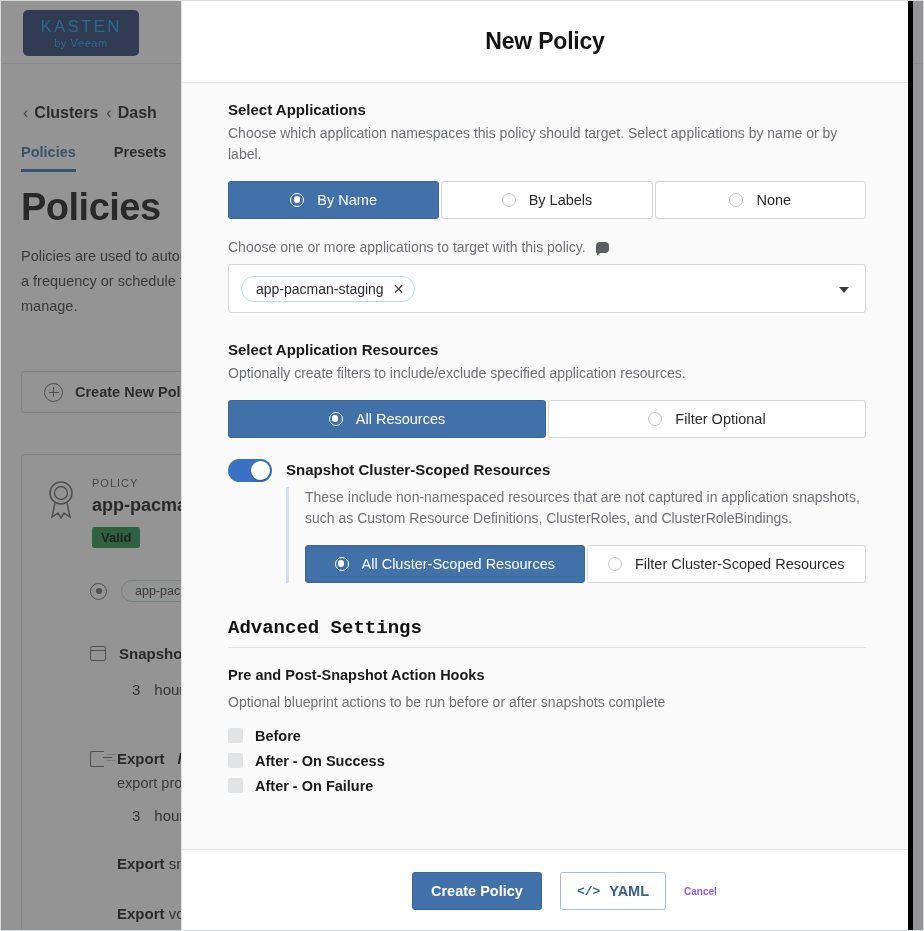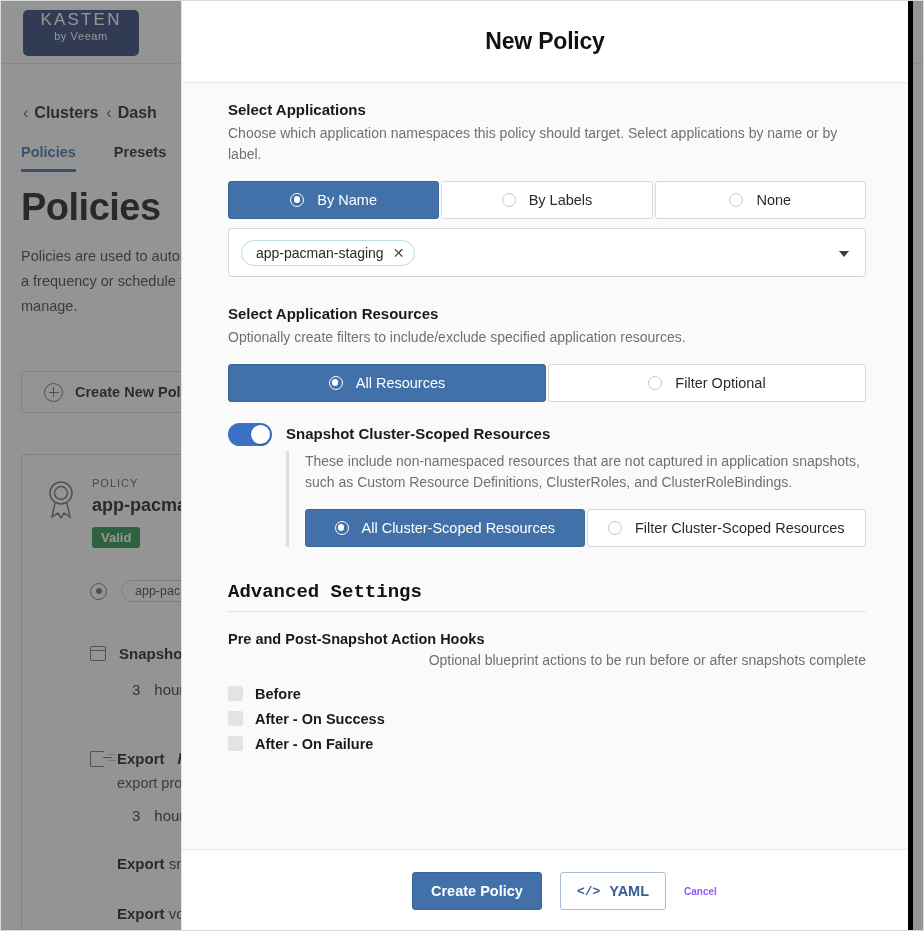--- a/index.html
+++ b/index.html
@@ -34,22 +34,23 @@
     width: 924px; height: 63px;
     background: #ffffff;
     border-bottom: 1px solid #e3e4e6;
   }
   #bg-logo {
     position: absolute;
     left: 22px; top: 9px;
     width: 116px; height: 46px;
     background: #243c72;
     border-radius: 5px;
-    color: #ffffff;
+    color: #0ea5e9;
     text-align: center;
+    padding-top: 7px;
   }
   #bg-logo .logo-main {
     font-size: 17px;
     letter-spacing: 2.2px;
     font-weight: 400;
     line-height: 19px;
   }
   #bg-logo .logo-sub {
     font-size: 11px;
     letter-spacing: 0.6px;
@@ -145,21 +146,21 @@
     position: absolute; left: 70px; top: 22px;
     font-size: 11px; letter-spacing: 1px; color: #55565a;
   }
   .bg-card .policy-name {
     position: absolute; left: 70px; top: 40px;
     font-size: 18px; font-weight: bold; color: #121212;
     white-space: nowrap;
   }
   .bg-badge {
     position: absolute; left: 70px; top: 72px;
-    background: #1e8e43; color: #ffffff;
+    background: #1e8e43; color: #000000;
     font-size: 13px; font-weight: bold;
     padding: 3px 9px; border-radius: 3px;
   }
   .bg-chip-row {
     position: absolute; left: 68px; top: 125px;
     display: flex; align-items: center; gap: 14px;
   }
   .bg-target-dot {
     width: 17px; height: 17px; border-radius: 50%;
     border: 1.4px solid #6a6b6d; position: relative; flex: 0 0 auto;
@@ -440,24 +441,23 @@
     border-bottom: 1px solid #e0e1e3;
     font-family: Liberation Mono, monospace;
   }
   #hooks-title {
     margin-top: 19px;
     font-size: 14.5px;
     font-weight: bold;
     color: #1a1a1a;
   }
   #hooks-desc {
-    margin-top: 5px;
+    margin-top: 11px;
     font-size: 14px;
     color: #6f7175;
-    text-align: right;
   }
   .check-list { margin-top: 13px; }
   .check-row {
     display: flex;
     align-items: center;
     gap: 12px;
     height: 25px;
   }
   .checkbox {
     width: 15px; height: 15px;
@@ -612,20 +612,24 @@
           <div class="seg">
             <span class="radio-o"></span>
             <span>By Labels</span>
           </div>
           <div class="seg">
             <span class="radio-o"></span>
             <span>None</span>
           </div>
         </div>
 
+        <div class="choose-line">
+          <span>Choose one or more applications to target with this policy.</span>
+          <span class="bubble-icon"></span>
+        </div>
 
         <div class="select-box">
           <span class="token">
             <span>app-pacman-staging</span>
             <span class="token-x">✕</span>
           </span>
           <span class="caret-down"></span>
         </div>
       </div>
 

